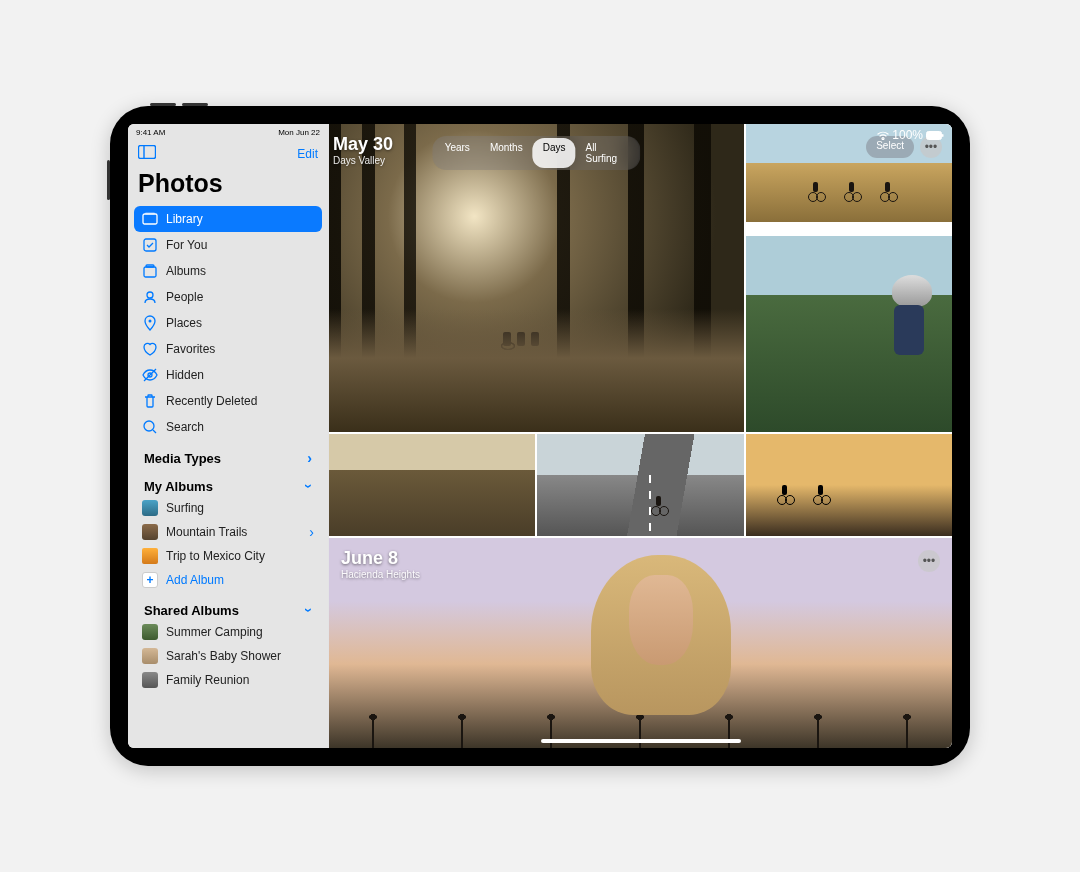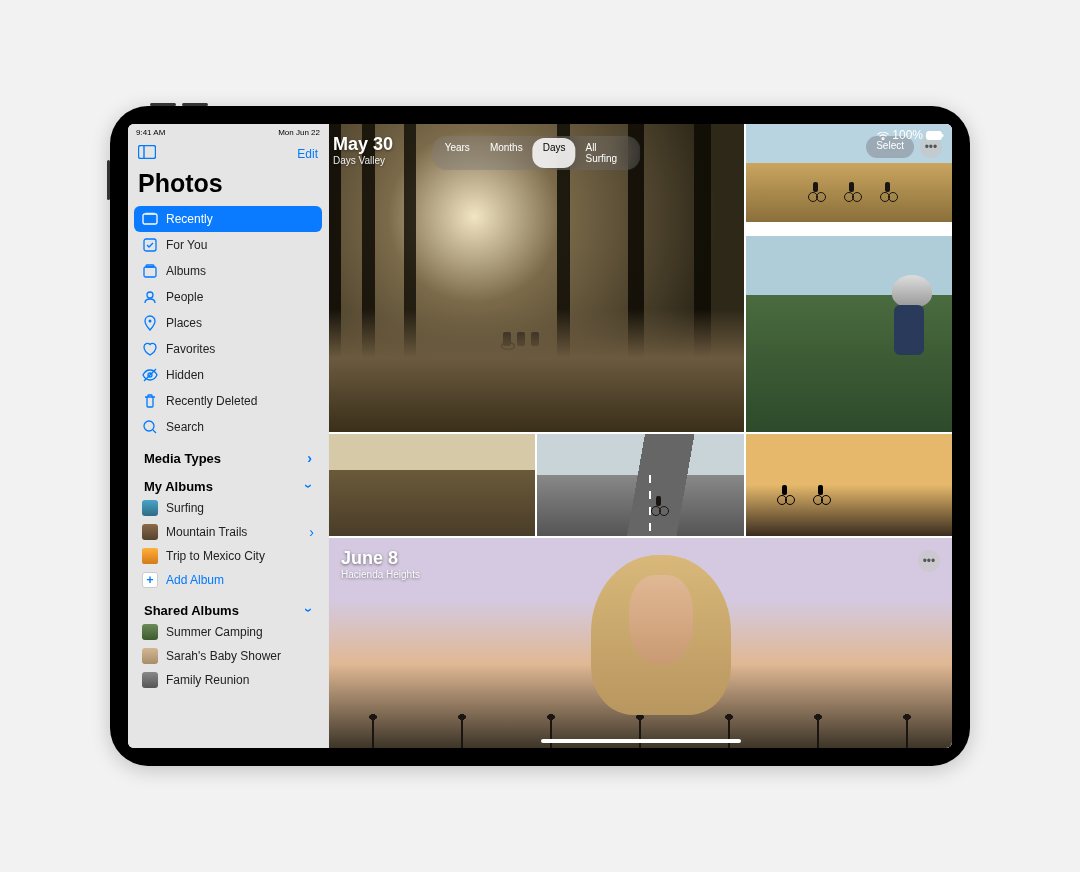--- a/index.html
+++ b/index.html
@@ -216,21 +216,21 @@
       <div class="app-title">Photos</div>
 
       <ul class="side-list">
         <li class="side-item active">
           <span class="icon">
               <svg width="16" height="16" viewBox="0 0 16 16">
                 <rect x="1" y="3" width="14" height="10" rx="1.5" fill="none" stroke="currentColor" stroke-width="1.3"></rect>
                 <rect x="3" y="1.5" width="10" height="2" rx="1" fill="currentColor" opacity=".5"></rect>
               </svg>
             </span>
-          <span>Recently</span>
+          <span>Library</span>
         </li>
         <li class="side-item">
           <span class="icon">
               <svg width="16" height="16" viewBox="0 0 16 16">
                 <rect x="2" y="2" width="12" height="12" rx="2" fill="none" stroke="currentColor" stroke-width="1.3"></rect>
                 <path d="M5 8 L7 10 L11 6" fill="none" stroke="currentColor" stroke-width="1.3"></path>
               </svg>
             </span>
           <span>For You</span>
         </li>

